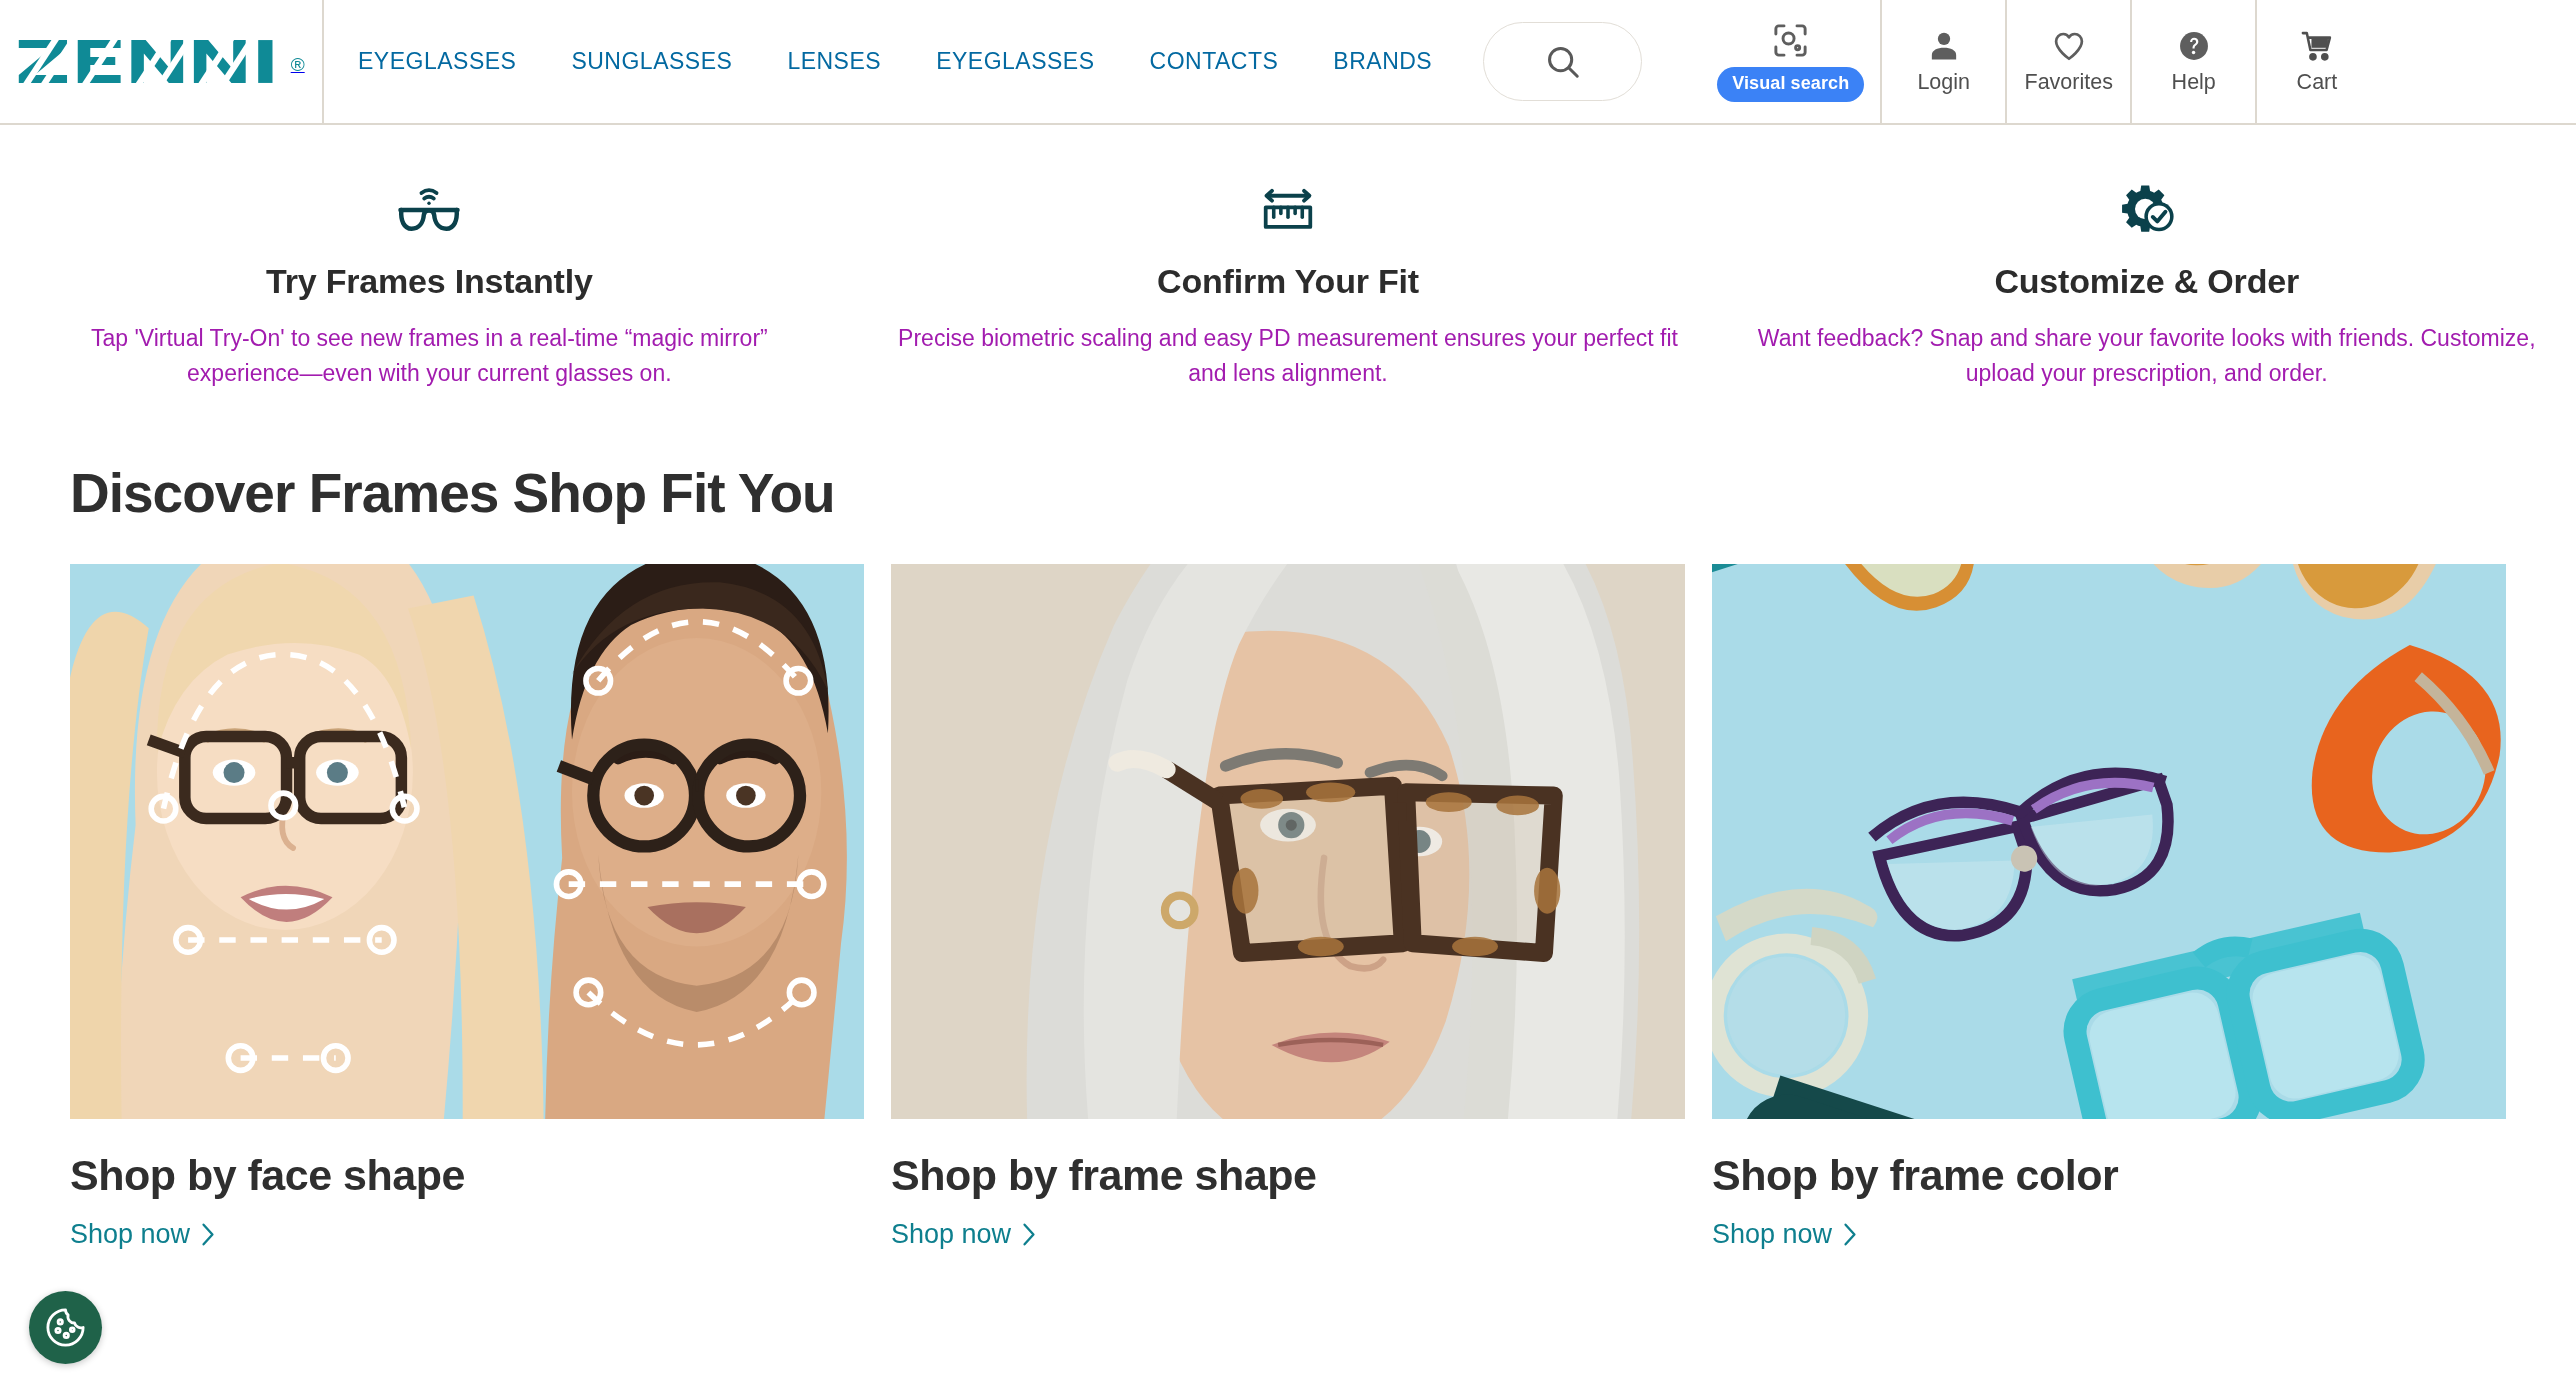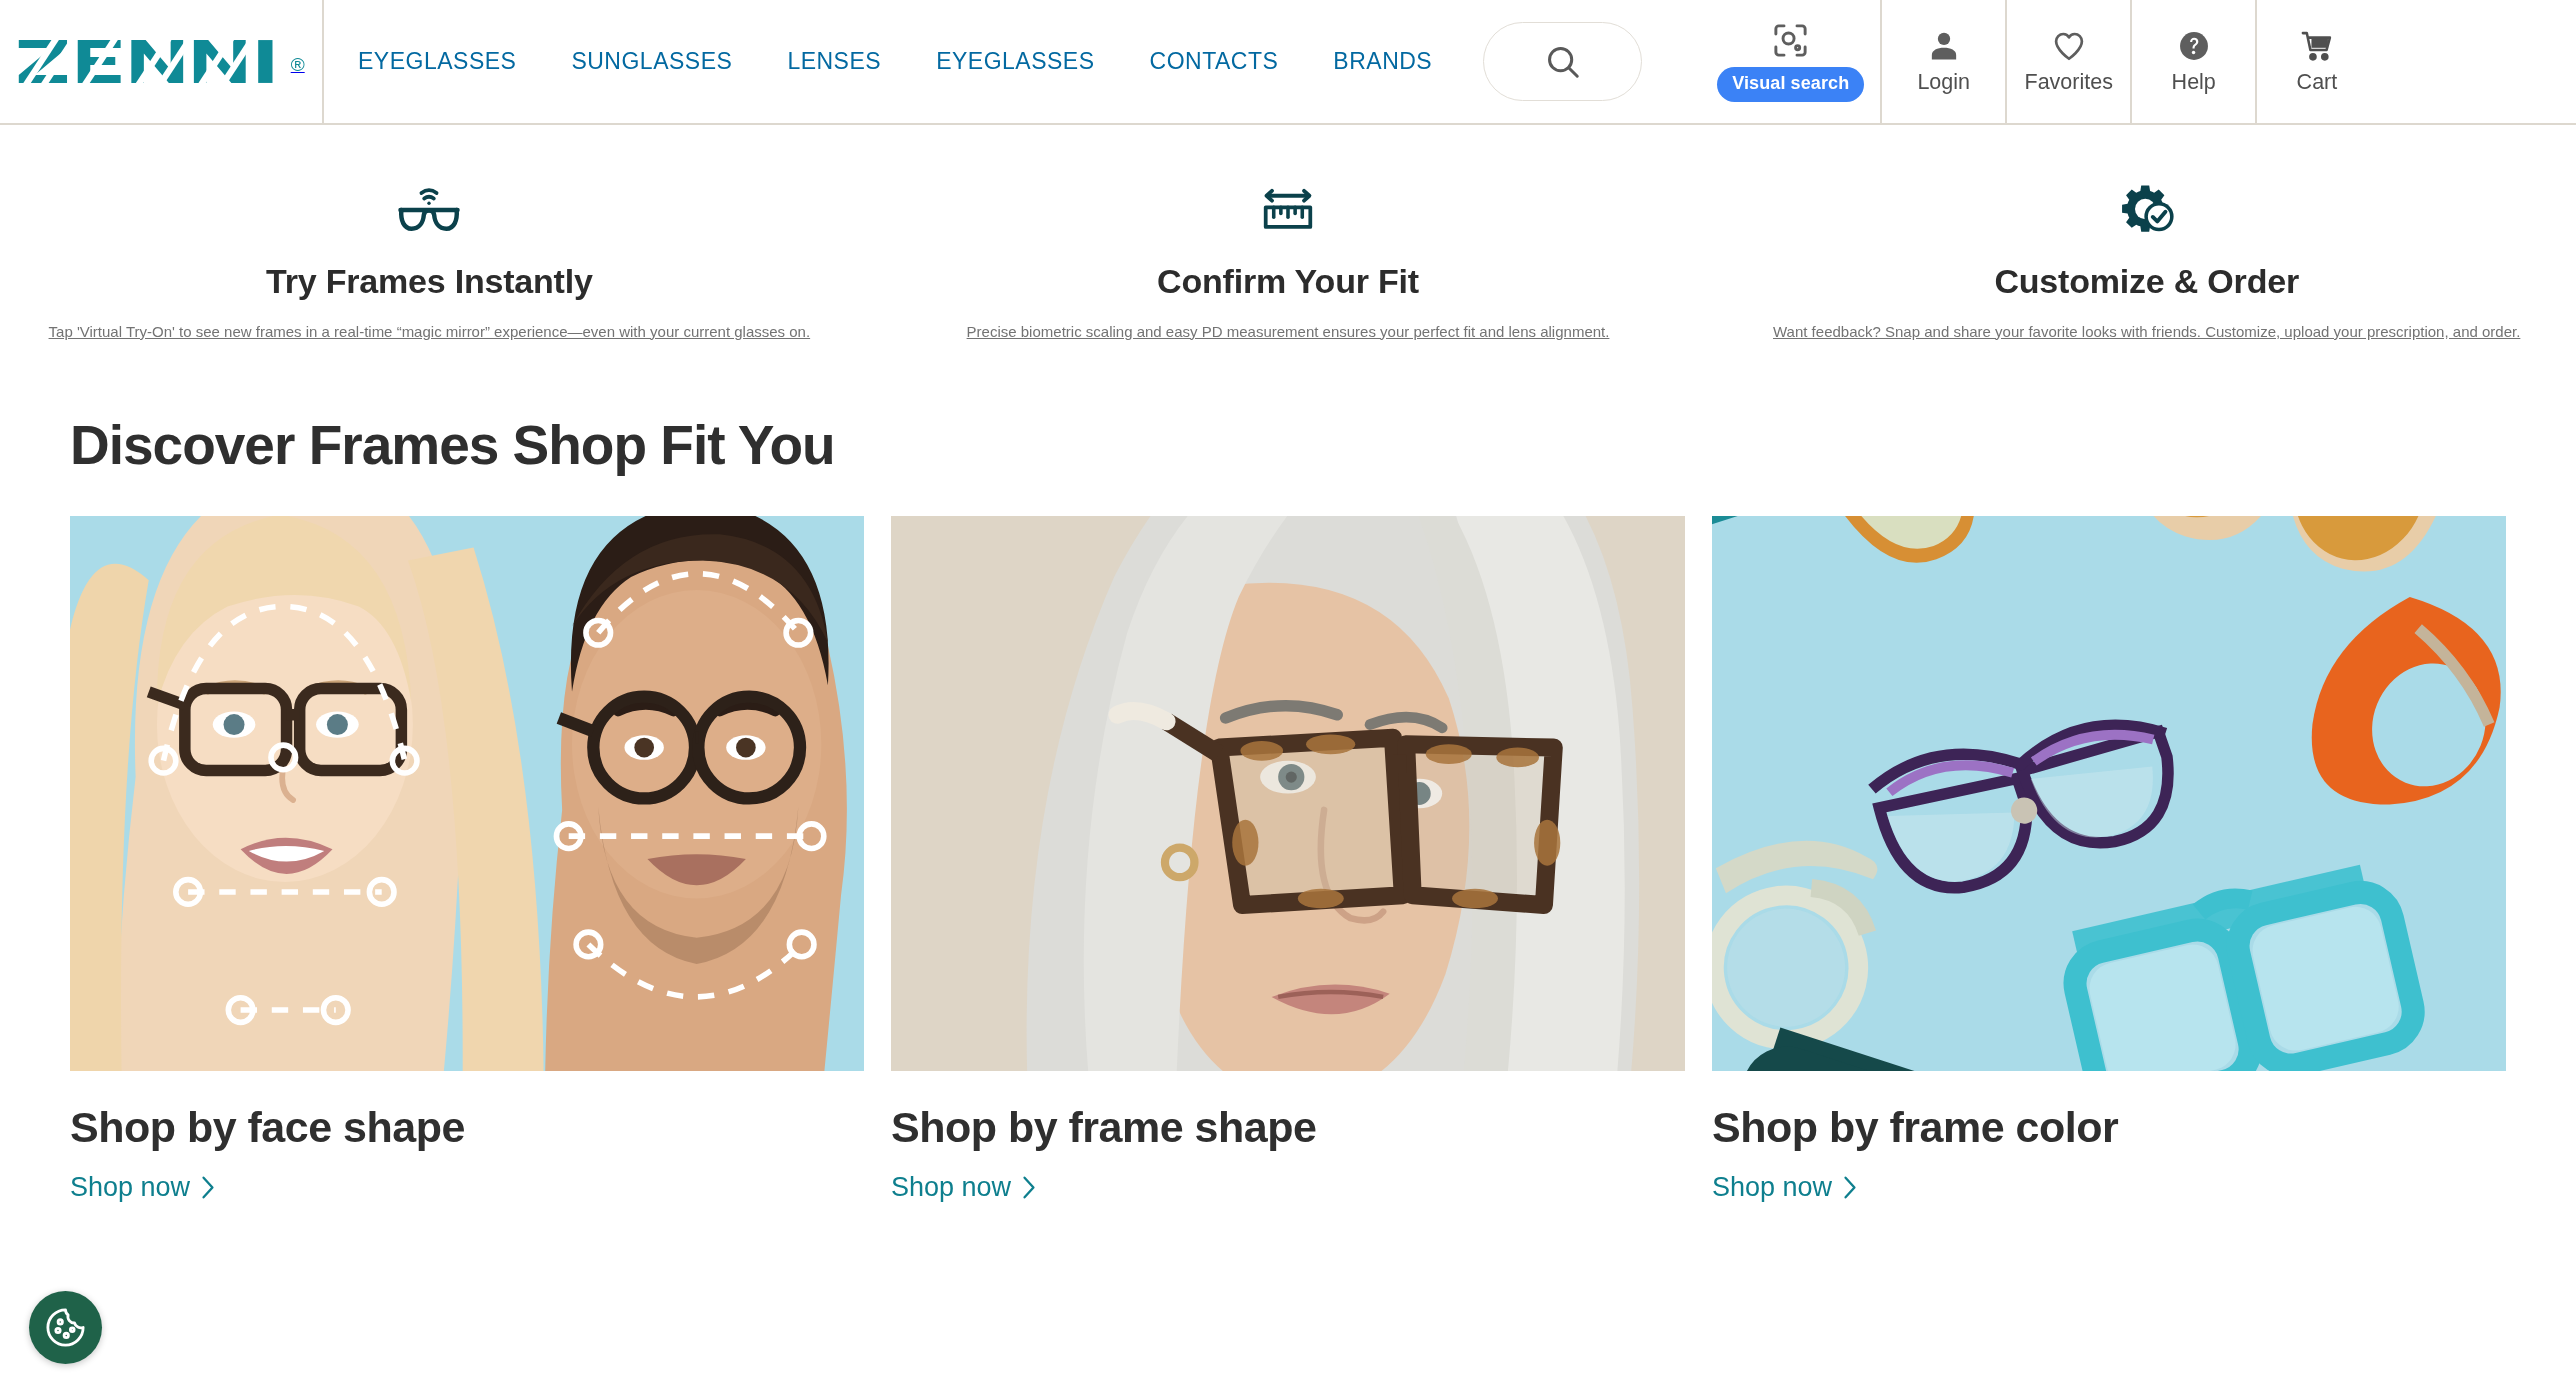--- a/index.html
+++ b/index.html
@@ -111,27 +111,26 @@
   .benefit-icon { height: 59px; display: flex; align-items: center; justify-content: center; }
   .benefit-title {
     font-size: 34px;
     font-weight: bold;
     color: #2c2c2c;
     margin-top: 23px;
     text-align: center;
     letter-spacing: -0.2px;
   }
   .benefit-desc {
-    font-size: 15px;
-    color: #737373;
+    font-size: 23px;
+    color: #a21caf;
     text-align: center;
     line-height: 1.52;
     margin-top: 19.7px;
     max-width: 787px;
-    text-decoration: underline;
   }
 
   
   .discover { padding: 27px 70px 0; }
   .discover-title {
     font-size: 55px;
     font-weight: bold;
     color: #2f2f2f;
     letter-spacing: -1px;
   }

